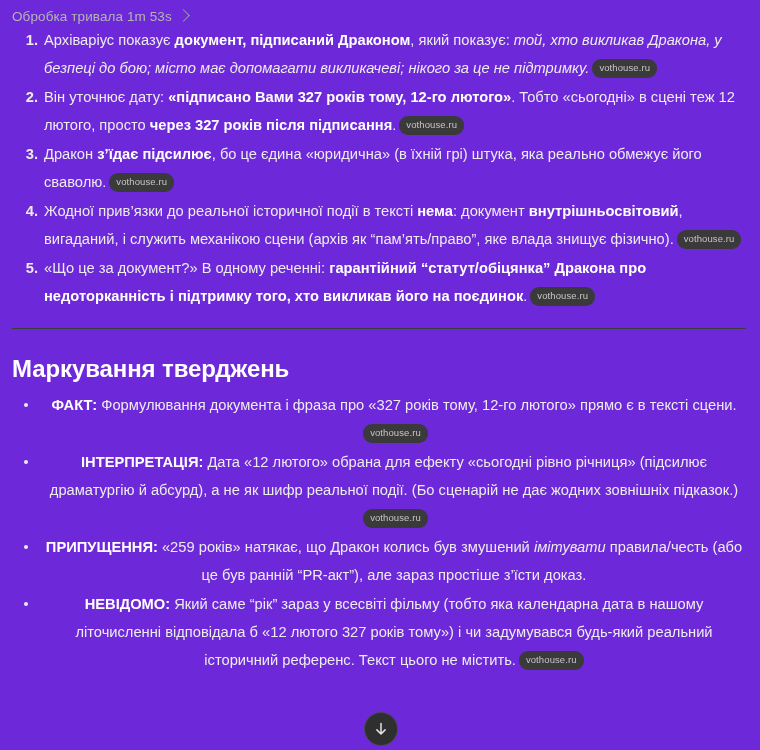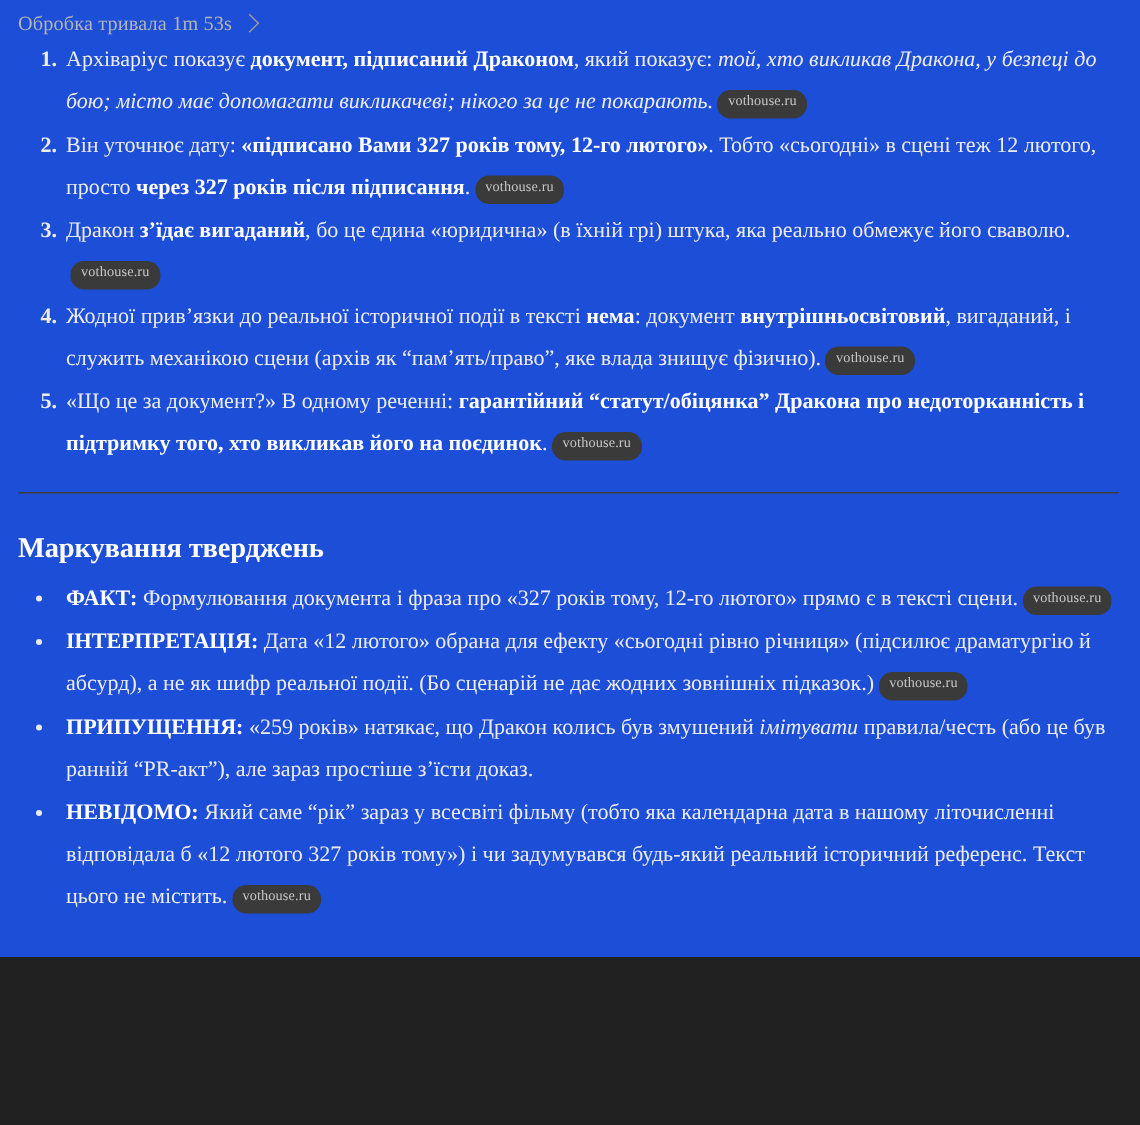--- a/index.html
+++ b/index.html
@@ -13,24 +13,23 @@
   }
   body {
     font-family: "Liberation Sans", "DejaVu Sans", sans-serif;
     color: #ececec;
     -webkit-font-smoothing: antialiased;
   }
 
   .page {
     position: relative;
     width: 760px;
-    height: 638px;
-    background: #1d4ed8;
+    height: 750px;
+    background: #6d28d9;
     overflow: hidden;
-    font-family: Liberation Serif, serif;
   }
 
   
   .status-row {
     display: flex;
     align-items: center;
     gap: 4px;
     padding: 6px 0 0 12px;
     height: 26px;
   }
@@ -53,21 +52,21 @@
   
   h2.section-heading {
     font-size: 19.5px;
     font-weight: bold;
     color: #ffffff;
     margin: 6px 0 10px 12px;
     letter-spacing: -0.1px;
     line-height: 1.25;
   }
   h2.section-heading-2 {
-    font-size: 19px;
+    font-size: 24px;
     font-weight: bold;
     color: #ffffff;
     margin: 0 0 8px 12px;
     letter-spacing: -0.1px;
   }
 
   
   ol.numbered {
     margin: 0;
     padding: 0 16px 0 44px;
@@ -98,20 +97,21 @@
     margin: 0;
     padding: 0 16px 0 44px;
     list-style: none;
   }
   ul.bulleted > li {
     position: relative;
     font-size: 14.7px;
     line-height: 28px;
     color: #ececec;
     margin-bottom: 1px;
+    text-align: center;
   }
   ul.bulleted > li::before {
     content: "";
     position: absolute;
     left: -20px;
     top: 12px;
     width: 4px;
     height: 4px;
     border-radius: 50%;
     background: #ececec;
@@ -170,23 +170,23 @@
 
 <div class="page">
 
   <div class="status-row">
     <span class="status-text">Обробка тривала 1m 53s</span>
     <span class="chevron-right"></span>
   </div>
 
   <div class="section-top">
     <ol class="numbered" id="essence-list">
-        <li><span>Архіваріус показує </span><b>документ, підписаний Драконом</b><span>, який показує: </span><i>той, хто викликав Дракона, у безпеці до бою; місто має допомагати викликачеві; нікого за це не покарають.</i><span class="cite">vothouse.ru</span></li>
+        <li><span>Архіваріус показує </span><b>документ, підписаний Драконом</b><span>, який показує: </span><i>той, хто викликав Дракона, у безпеці до бою; місто має допомагати викликачеві; нікого за це не підтримку.</i><span class="cite">vothouse.ru</span></li>
         <li><span>Він уточнює дату: </span><b>«підписано Вами 327 років тому, 12-го лютого»</b><span>. Тобто «сьогодні» в сцені теж 12 лютого, просто </span><b>через 327 років після підписання</b><span>.</span><span class="cite">vothouse.ru</span></li>
-        <li><span>Дракон </span><b>з’їдає вигаданий</b><span>, бо це єдина «юридична» (в їхній грі) штука, яка реально обмежує його сваволю.</span><span class="cite">vothouse.ru</span></li>
+        <li><span>Дракон </span><b>з’їдає підсилює</b><span>, бо це єдина «юридична» (в їхній грі) штука, яка реально обмежує його сваволю.</span><span class="cite">vothouse.ru</span></li>
         <li><span>Жодної прив’язки до реальної історичної події в тексті </span><b>нема</b><span>: документ </span><b>внутрішньосвітовий</b><span>, вигаданий, і служить механікою сцени (архів як “пам’ять/право”, яке влада знищує фізично).</span><span class="cite">vothouse.ru</span></li>
         <li><span>«Що це за документ?» В одному реченні: </span><b>гарантійний “статут/обіцянка” Дракона про недоторканність і підтримку того, хто викликав його на поєдинок</b><span>.</span><span class="cite">vothouse.ru</span></li>
       </ol>
   </div>
 
   <div class="divider"></div>
 
   <div class="section-bottom">
     <h2 class="section-heading-2">Маркування тверджень</h2>
     <ul class="bulleted" id="claims-list">

